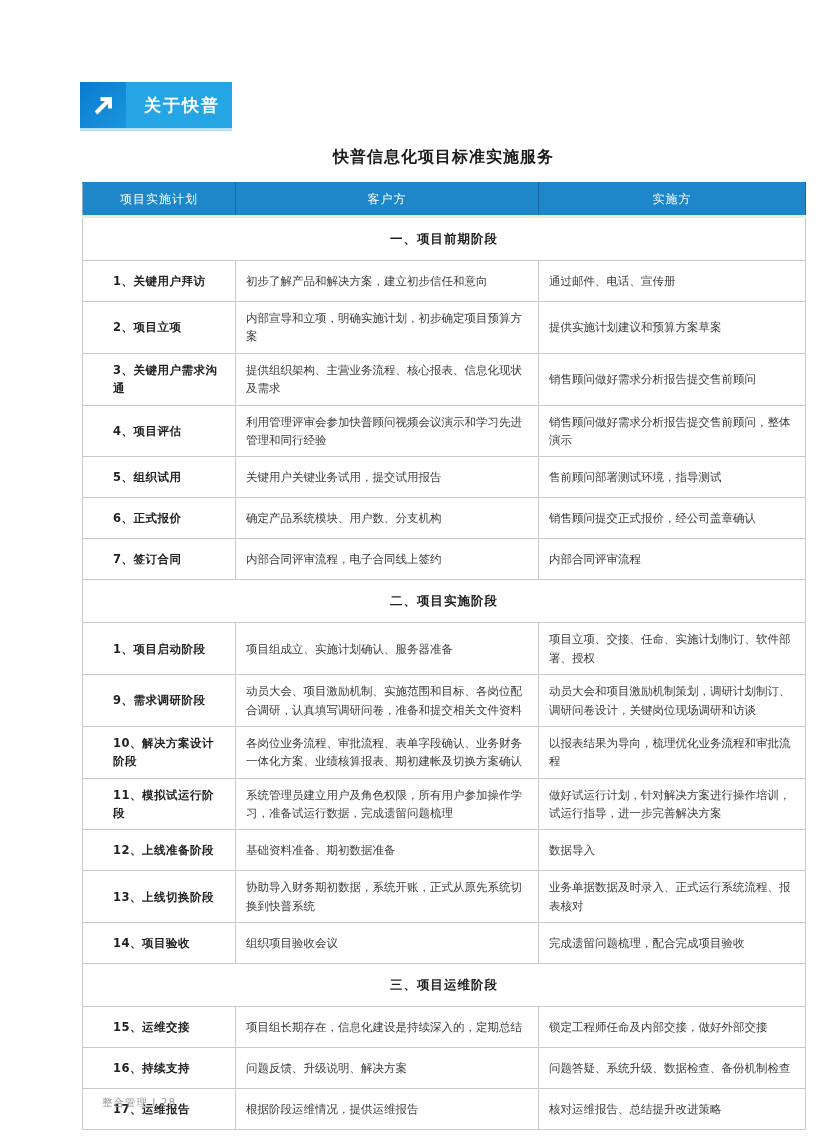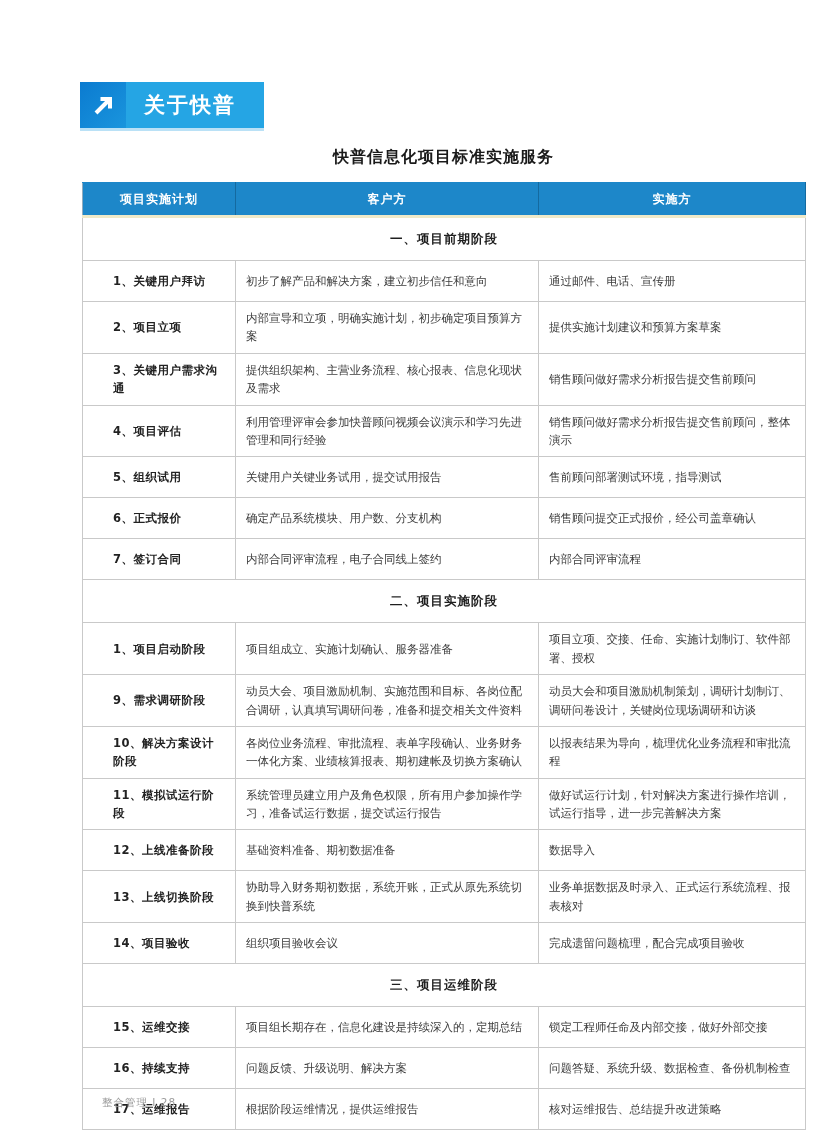--- a/index.html
+++ b/index.html
@@ -12,36 +12,36 @@
   .banner{
     position:absolute;left:80px;top:82px;height:46px;display:flex;align-items:stretch;
     background:#25a5e4;box-shadow:0 3px 0 rgba(140,205,240,.6);
   }
   .banner-square{
     width:46px;background:linear-gradient(135deg,#0b7bd0 0%,#1a95dd 100%);
     display:flex;align-items:center;justify-content:center;flex:0 0 auto;
   }
   .banner-square svg{display:block;}
   .banner-label{
-    color:#ffffff;font-weight:bold;font-size:21px;line-height:46px;
-    padding:0 28px 0 18px;letter-spacing:2px;white-space:nowrap;
+    color:#ffffff;font-weight:bold;font-size:17px;line-height:46px;
+    padding:0 12px 0 18px;letter-spacing:2px;white-space:nowrap;
   }
   
   .page-title{
     position:absolute;left:82px;top:147px;width:723px;text-align:center;
     font-size:16px;font-weight:bold;color:#1a1a1a;letter-spacing:1px;
   }
   
   .table-wrap{position:absolute;left:82px;top:182px;width:723px;}
   table{width:100%;border-collapse:collapse;table-layout:fixed;}
   col.c-plan{width:153px;}
   col.c-client{width:303px;}
   col.c-impl{width:267px;}
   th{
-    background:#1d87c9;color:#ffffff;font-size:12px;font-weight:bold;
+    background:#1d87c9;color:#ffffff;font-size:12px;font-weight:normal;
     height:30px;text-align:center;letter-spacing:1px;
     border-left:1px solid rgba(10,70,110,.45);border-right:1px solid rgba(10,70,110,.45);
     border-top:1px solid #1d87c9;border-bottom:3px solid #efeac9;
   }
   td{
     border:1px solid #c9c9c9;font-size:11.5px;color:#3c3c3c;
     padding:7px 10px;line-height:1.6;vertical-align:middle;height:26px;
     word-break:break-all;
   }
   td.plan{font-weight:bold;color:#222222;padding-left:30px;letter-spacing:.5px;}
@@ -137,21 +137,21 @@
           <td class="client">动员大会、项目激励机制、实施范围和目标、各岗位配合调研，认真填写调研问卷，准备和提交相关文件资料</td>
           <td class="implementer">动员大会和项目激励机制策划，调研计划制订、调研问卷设计，关键岗位现场调研和访谈</td>
         </tr>
         <tr>
           <td class="plan">10、解决方案设计阶段</td>
           <td class="client">各岗位业务流程、审批流程、表单字段确认、业务财务一体化方案、业绩核算报表、期初建帐及切换方案确认</td>
           <td class="implementer">以报表结果为导向，梳理优化业务流程和审批流程</td>
         </tr>
         <tr>
           <td class="plan">11、模拟试运行阶段</td>
-          <td class="client">系统管理员建立用户及角色权限，所有用户参加操作学习，准备试运行数据，提交试运行报告</td>
+          <td class="client">系统管理员建立用户及角色权限，所有用户参加操作学习，准备试运行数据，完成遗留问题梳理</td>
           <td class="implementer">做好试运行计划，针对解决方案进行操作培训，试运行指导，进一步完善解决方案</td>
         </tr>
         <tr>
           <td class="plan">12、上线准备阶段</td>
           <td class="client">基础资料准备、期初数据准备</td>
           <td class="implementer">数据导入</td>
         </tr>
         <tr>
           <td class="plan">13、上线切换阶段</td>
           <td class="client">协助导入财务期初数据，系统开账，正式从原先系统切换到快普系统</td>

